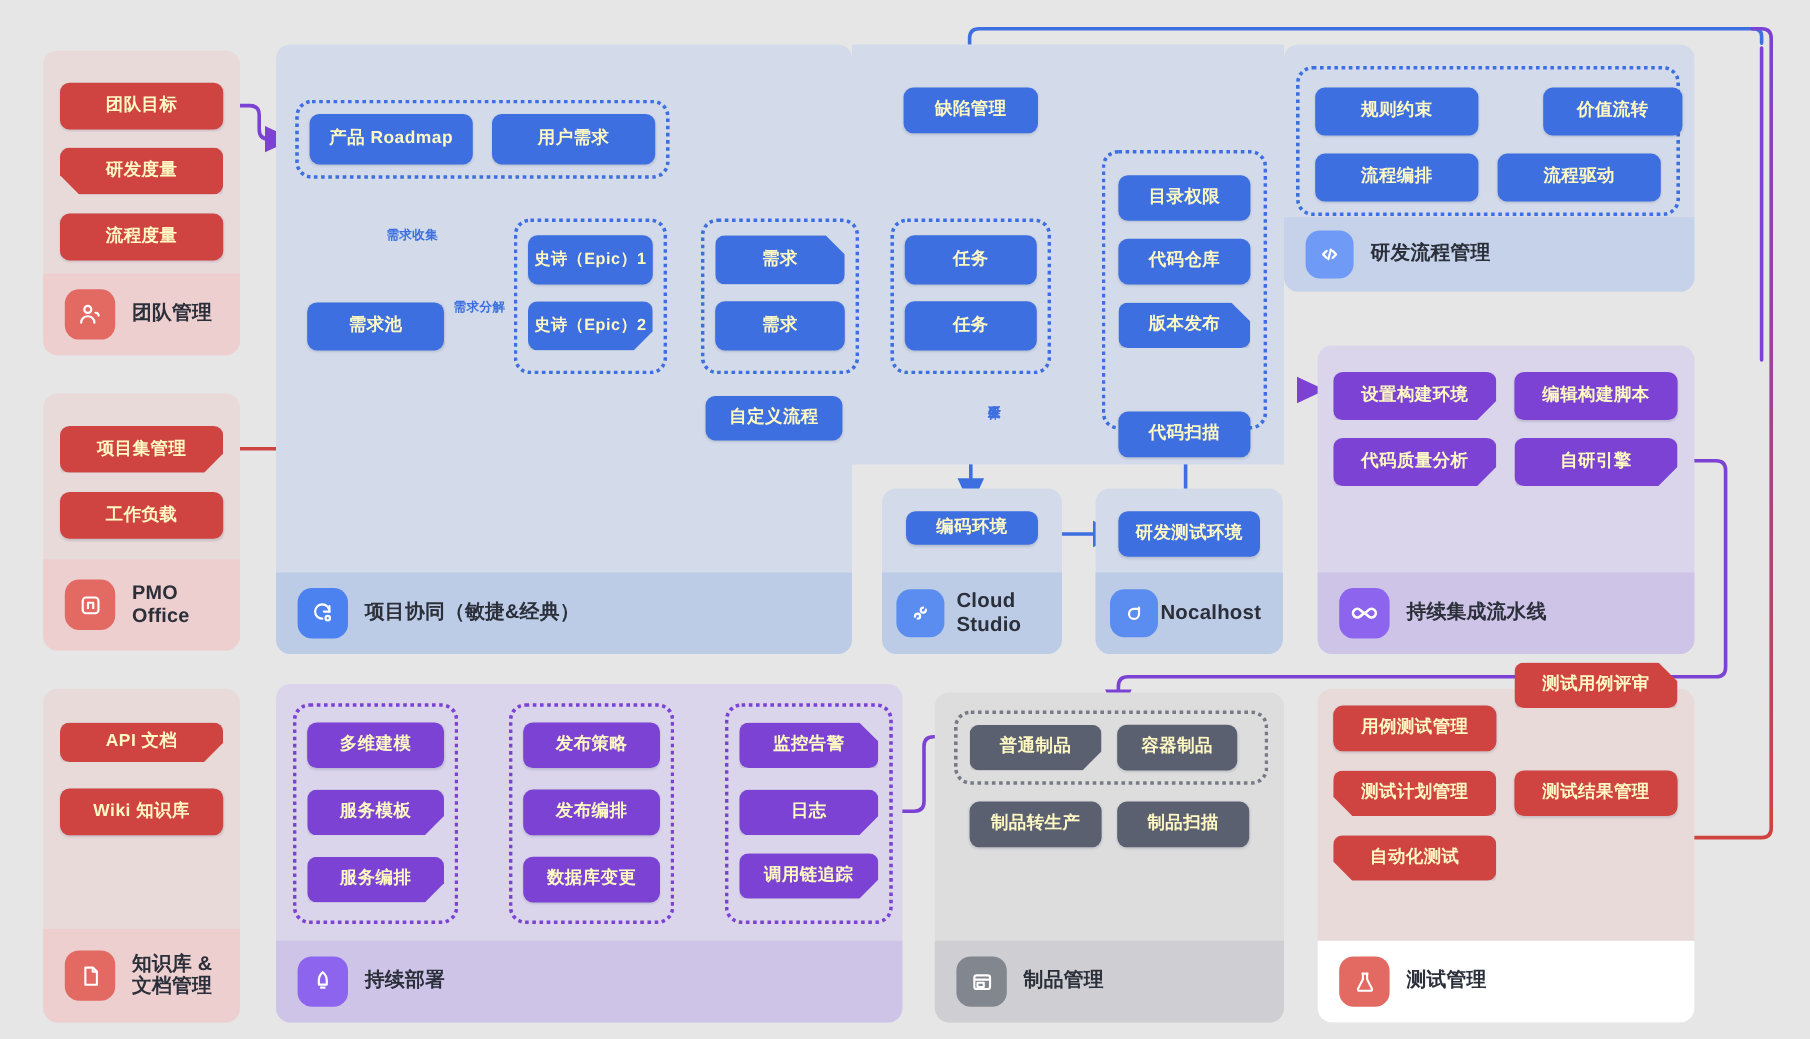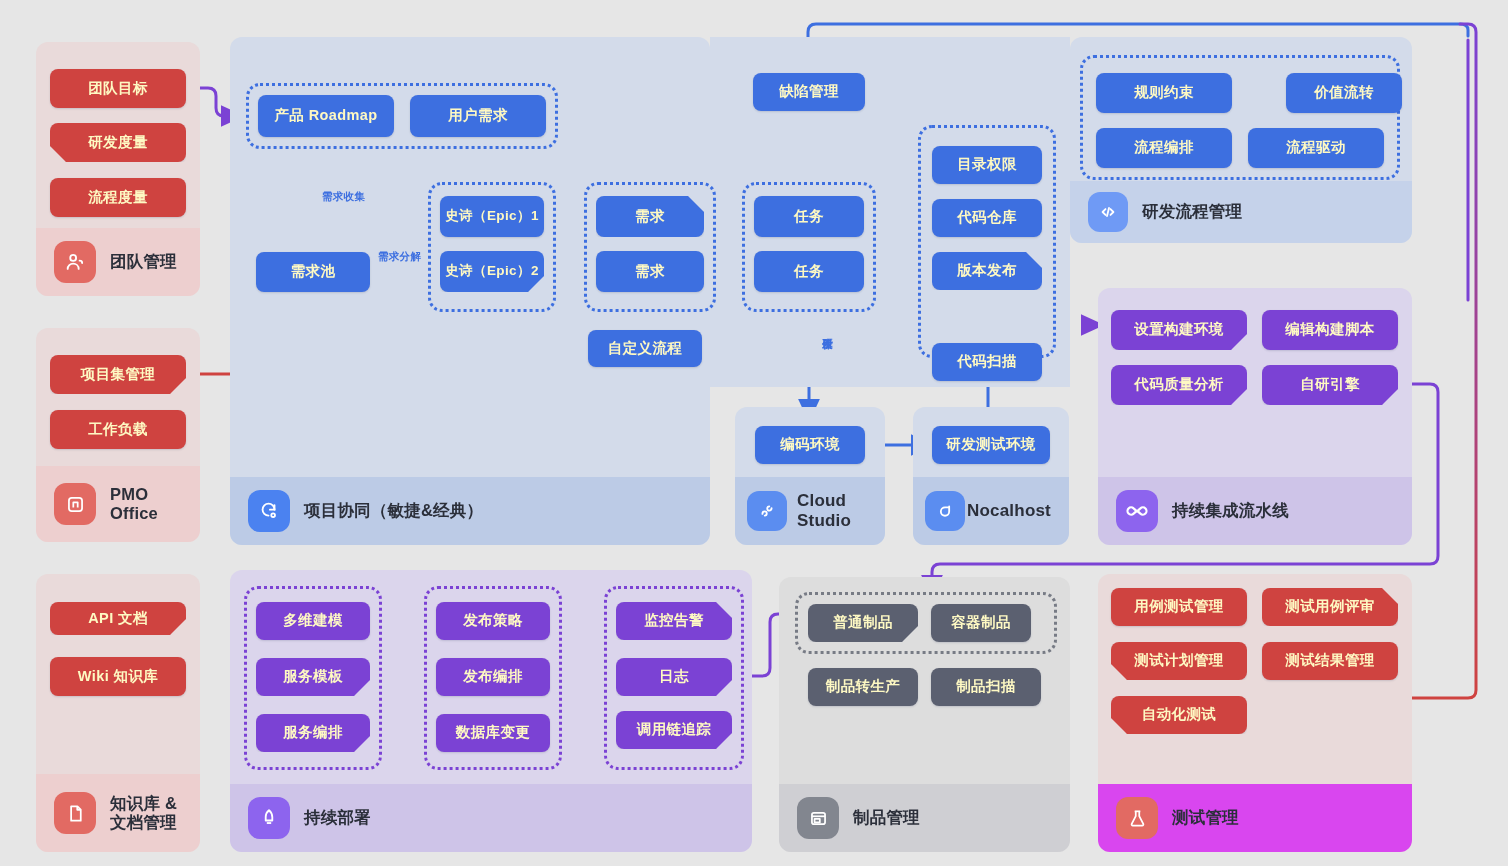--- a/index.html
+++ b/index.html
@@ -255,21 +255,21 @@
       <div class="foot-icon" style="background:#5b8df0; width:40px; height:40px;">
         <svg width="20" height="20" viewBox="0 0 24 24" fill="none" stroke="#fff" stroke-width="2.2" stroke-linecap="round">
           <path d="M6.5 15.5c0-2 1.4-3 2.8-3s2.4 1.2 2.4 2.6-1 2.4-2.4 2.4"></path>
           <path d="M17.5 8.5c0 2-1.4 3-2.8 3s-2.4-1.2-2.4-2.6 1-2.4 2.4-2.4"></path>
         </svg>
       </div>
       <div class="foot-label" style="font-size:17px; font-weight:bold;">Cloud
 Studio</div>
     </div>
   </div>
-  <div class="node blue" style="left:755px; top:426px; width:110px; height:38px;">编码环境</div>
+  <div class="node blue" style="left:755px; top:426px; width:110px; height:28px;">编码环境</div>
 
   <div class="panel" style="left:913px; top:407px; width:156px; height:138px; background:#d3dbea;">
     <div class="panel-foot" style="height:68px; background:#bccbe6; padding:0 12px; gap:2px;">
       <div class="foot-icon" style="background:#5b8df0; width:40px; height:40px;">
         <svg width="20" height="20" viewBox="0 0 24 24" fill="none" stroke="#fff" stroke-width="2.2" stroke-linejoin="round">
           <path d="M17 6.5v6.2a5 5 0 1 1-5-5h5z"></path>
         </svg>
       </div>
       <div class="foot-label" style="font-size:17px; font-weight:bold;">Nocalhost</div>
     </div>
@@ -330,29 +330,29 @@
       <div class="foot-label">制品管理</div>
     </div>
   </div>
   <div class="dgroup gray" style="left:795px; top:592px; width:262px; height:62px;"></div>
   <div class="node gray fold-br" style="left:808px; top:604px; width:110px; height:38px;">普通制品</div>
   <div class="node gray" style="left:931px; top:604px; width:100px; height:38px;">容器制品</div>
   <div class="node gray" style="left:808px; top:668px; width:110px; height:38px;">制品转生产</div>
   <div class="node gray" style="left:931px; top:668px; width:110px; height:38px;">制品扫描</div>
 
   <div class="panel" style="left:1098px; top:574px; width:314px; height:278px; background:#e9dada;">
-    <div class="panel-foot" style="height:68px; background:#d946ef;">
+    <div class="panel-foot" style="height:68px; background:#ffffff;">
       <div class="foot-icon" style="background:#e26a63;">
         <svg width="21" height="21" viewBox="0 0 24 24" fill="none" stroke="#fff" stroke-width="2" stroke-linejoin="round">
           <path d="M10 3.8v5.4L5.4 18.2A1.4 1.4 0 0 0 6.6 20.2h10.8a1.4 1.4 0 0 0 1.2-2L14 9.2V3.8"></path>
           <path d="M8.8 3.8h6.4"></path>
         </svg>
       </div>
       <div class="foot-label">测试管理</div>
     </div>
   </div>
   <div class="node red" style="left:1111px; top:588px; width:136px; height:38px;">用例测试管理</div>
-  <div class="node red fold-tr" style="left:1262px; top:588px; width:136px; height:38px;">测试用例评审</div>
+  <div class="node red fold-tr" style="left:1262px; top:552px; width:136px; height:38px;">测试用例评审</div>
   <div class="node red fold-bl" style="left:1111px; top:642px; width:136px; height:38px;">测试计划管理</div>
   <div class="node red" style="left:1262px; top:642px; width:136px; height:38px;">测试结果管理</div>
   <div class="node red fold-bl" style="left:1111px; top:696px; width:136px; height:38px;">自动化测试</div>
 
 </div>
 
 </body></html>

